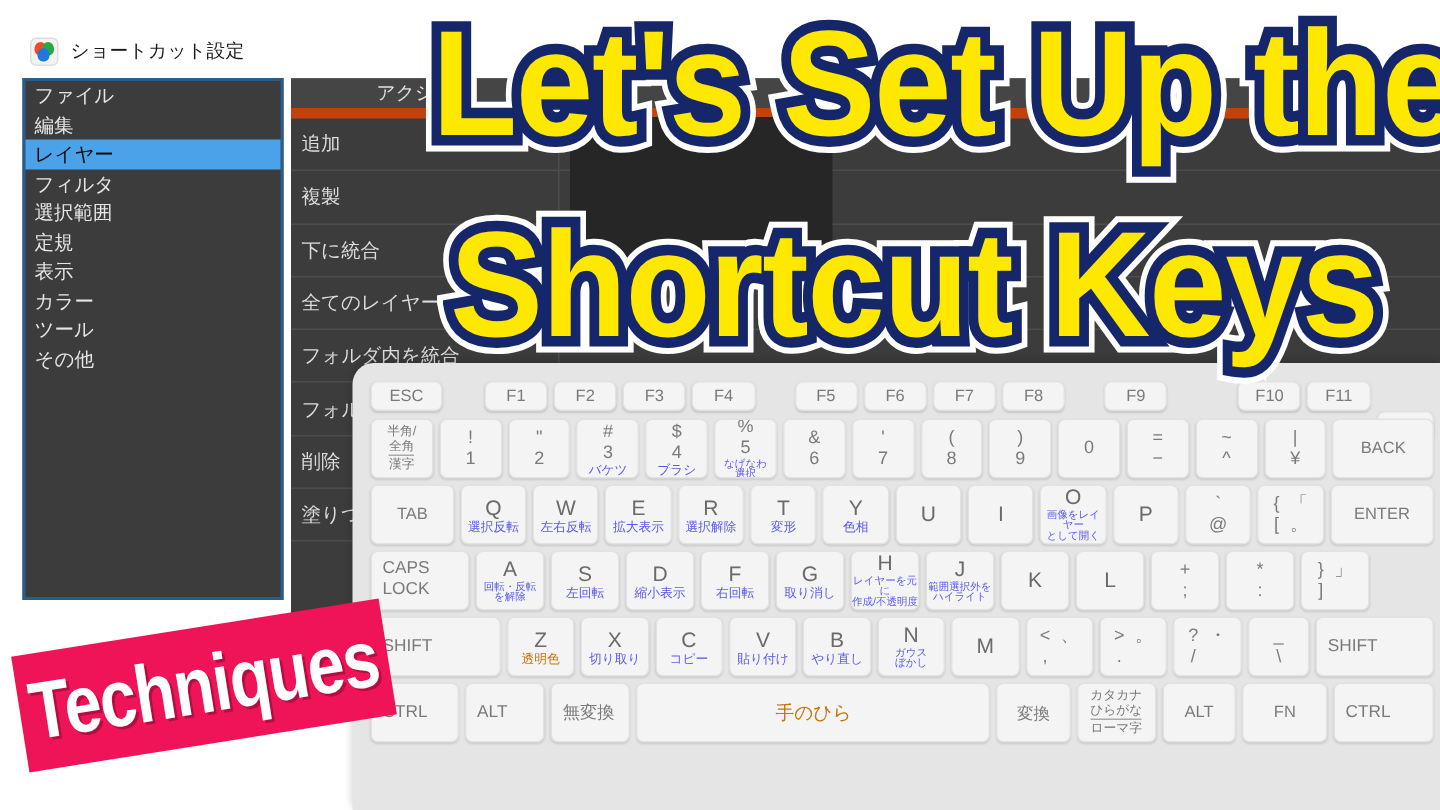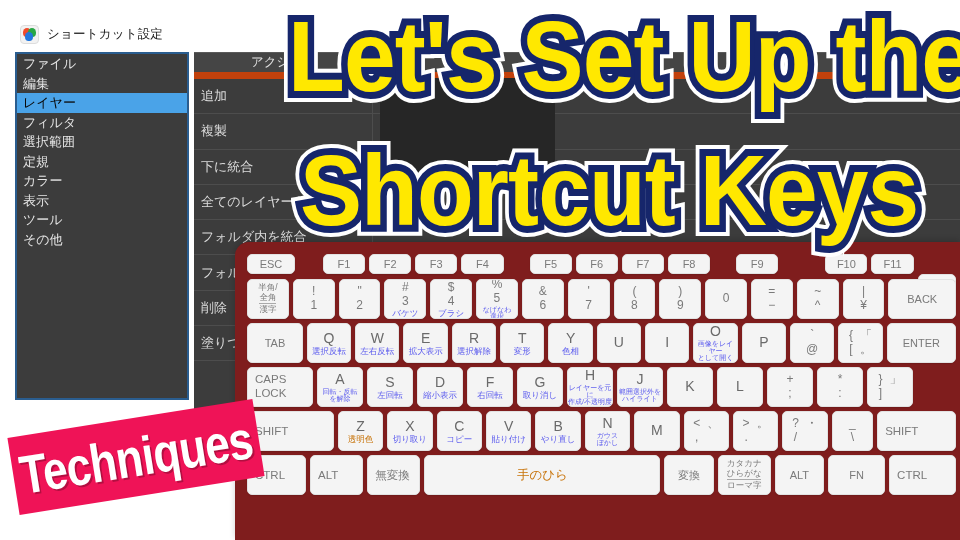--- a/index.html
+++ b/index.html
@@ -68,21 +68,21 @@
   #techniques-text{
     font-family:"Liberation Sans Narrow","Liberation Sans",sans-serif;
     font-weight:bold;font-size:54px;color:#ffffff;letter-spacing:-1px;
     transform:scaleX(.82);white-space:nowrap;
     text-shadow:2px 2px 0 rgba(0,0,0,.25);
   }
 
   
   #keyboard{
     position:absolute;left:235px;top:242px;width:725px;height:298px;
-    background:#7f1d1d;border-radius:14px 0 0 0;
+    background:#e5e5e5;border-radius:14px 0 0 0;
     box-shadow:0 -2px 6px rgba(0,0,0,.18);
     box-sizing:border-box;padding:12px 0 0 12px;
   }
   #keyboard .krow{display:flex;align-items:flex-start;}
   .key{
     background:#f4f4f4;border-radius:5px;
     border:1px solid #e2e2e2;
     box-shadow:0 1px 1.5px rgba(0,0,0,.13);
     box-sizing:border-box;
     position:relative;
@@ -128,22 +128,22 @@
     <div id="title-text">ショートカット設定</div>
   </div>
 
   <div id="category-panel">
       <div class="cat-item">ファイル</div>
       <div class="cat-item">編集</div>
       <div class="cat-item selected">レイヤー</div>
       <div class="cat-item">フィルタ</div>
       <div class="cat-item">選択範囲</div>
       <div class="cat-item">定規</div>
+      <div class="cat-item">表示</div>
       <div class="cat-item">カラー</div>
-      <div class="cat-item">表示</div>
       <div class="cat-item">ツール</div>
       <div class="cat-item">その他</div>
     </div>
 
   <div id="action-panel">
     <div id="action-head">
       <div class="col-action">アクション</div>
     </div>
     <div id="action-rows">
         <div class="act-row">

